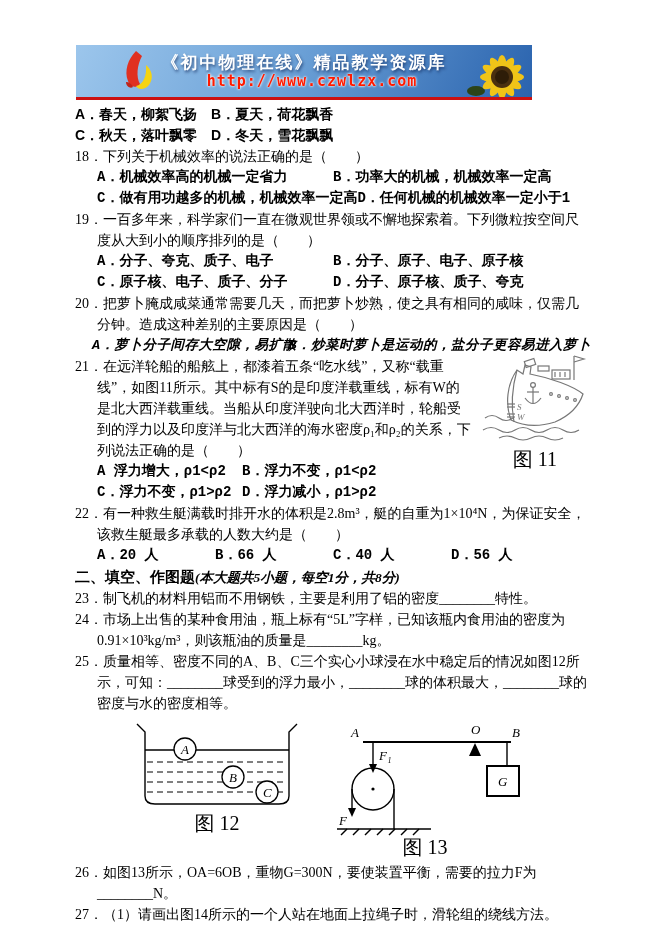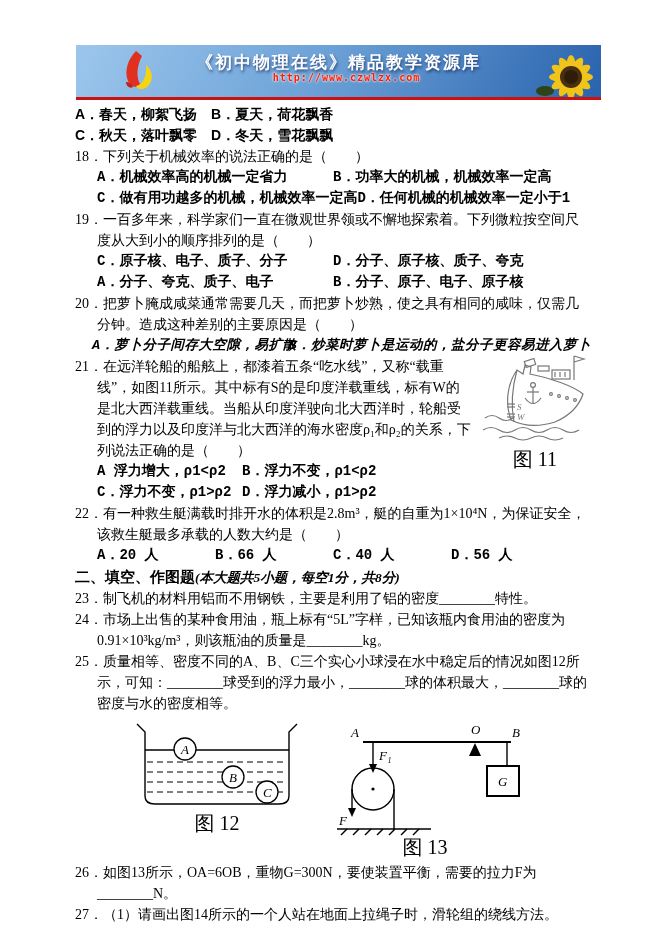--- a/index.html
+++ b/index.html
@@ -4,33 +4,33 @@
 <style>
   html,body{margin:0;padding:0;}
   body{
     width:661px;height:935px;background:#ffffff;position:relative;
     font-family:"Liberation Serif", serif;color:#000;
   }
   .page{position:absolute;inset:0;overflow:hidden;}
 
   
   .banner{
-    position:absolute;left:76px;top:45px;width:525px;height:52px;
+    position:absolute;left:76px;top:45px;width:456px;height:52px;
     background:linear-gradient(115deg,#9cc6ec 0%,#6ea3d8 45%,#2a63ae 100%);
     border-bottom:3px solid #cc1111;
   }
   .banner-title{
     position:absolute;left:0;right:0;top:6px;text-align:center;
     color:#fff;font-weight:bold;font-size:17px;letter-spacing:2px;
     font-family:"Liberation Sans", sans-serif;
     text-shadow:1px 2px 3px rgba(10,30,80,.65);
   }
   .banner-url{
     position:absolute;left:16px;right:0;top:27px;text-align:center;
-    color:#ff1a00;font-weight:bold;font-size:10px;letter-spacing:1px;
+    color:#ff1a00;font-weight:bold;font-size:15px;letter-spacing:1px;
     font-family:"DejaVu Sans Mono", monospace;
     text-shadow:0 0 2px #fff,0 0 3px #fff;
     text-decoration:none;
   }
   .logo{position:absolute;left:36px;top:4px;}
   .sunflower{position:absolute;right:0px;top:10px;}
 
   
   .content{
     position:absolute;left:75px;top:104px;width:516px;
@@ -107,26 +107,26 @@
       <span class="w236">A．机械效率高的机械一定省力</span>
       <span>B．功率大的机械，机械效率一定高</span>
     </div>
     <div class="optrow">
       <span class="w236">C．做有用功越多的机械，机械效率一定高</span>
       <span>D．任何机械的机械效率一定小于1</span>
     </div>
 
     <p class="q">19．一百多年来，科学家们一直在微观世界领或不懈地探索着。下列微粒按空间尺度从大到小的顺序排列的是（　　）</p>
     <div class="optrow">
+      <span class="w236">A．分子、夸克、质子、电子</span>
+      <span>B．分子、原子、电子、原子核</span>
+    </div>
+    <div class="optrow">
       <span class="w236">C．原子核、电子、质子、分子</span>
       <span>D．分子、原子核、质子、夸克</span>
-    </div>
-    <div class="optrow">
-      <span class="w236">A．分子、夸克、质子、电子</span>
-      <span>B．分子、原子、电子、原子核</span>
     </div>
 
     <p class="q">20．把萝卜腌成咸菜通常需要几天，而把萝卜炒熟，使之具有相同的咸味，仅需几分钟。造成这种差别的主要原因是（　　）</p>
     <div class="optrow kai kai-row">
       <span class="w190">A．萝卜分子间存大空隙，易扩散</span>
       <span>B．炒菜时萝卜是运动的，盐分子更容易进入萝卜</span>
     </div>
 
     <div>
       <div class="fig11-float">

